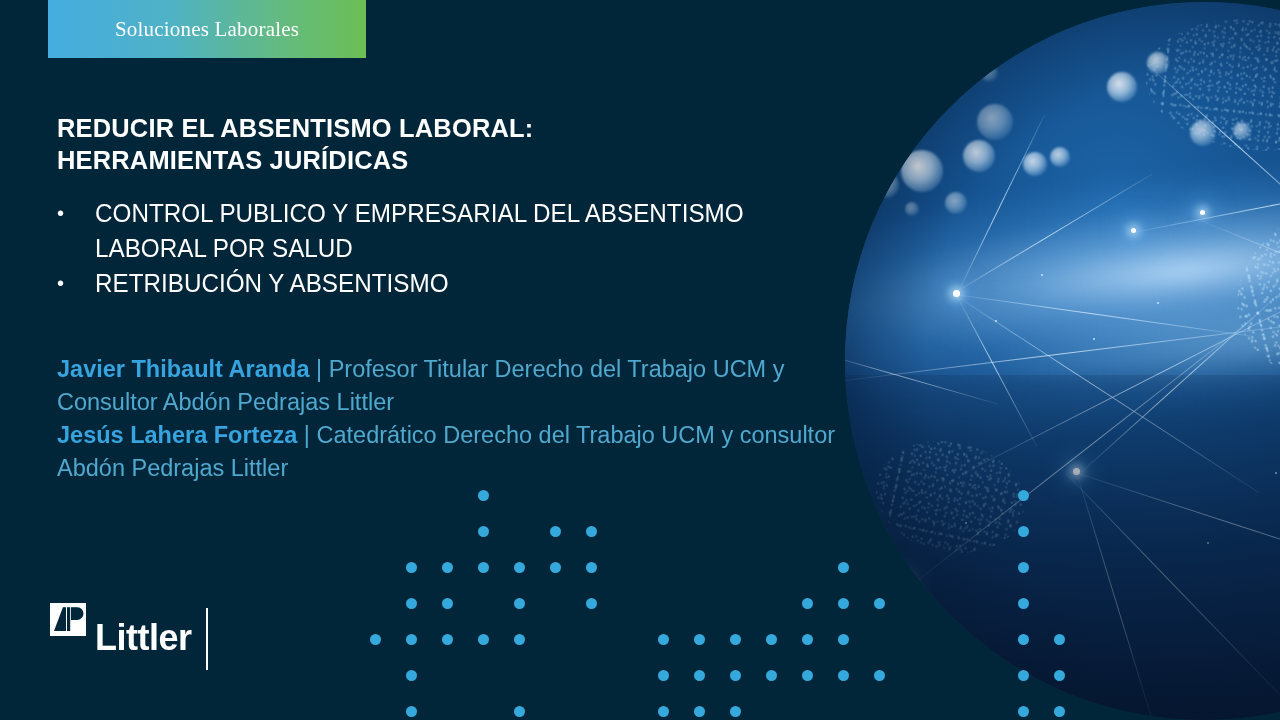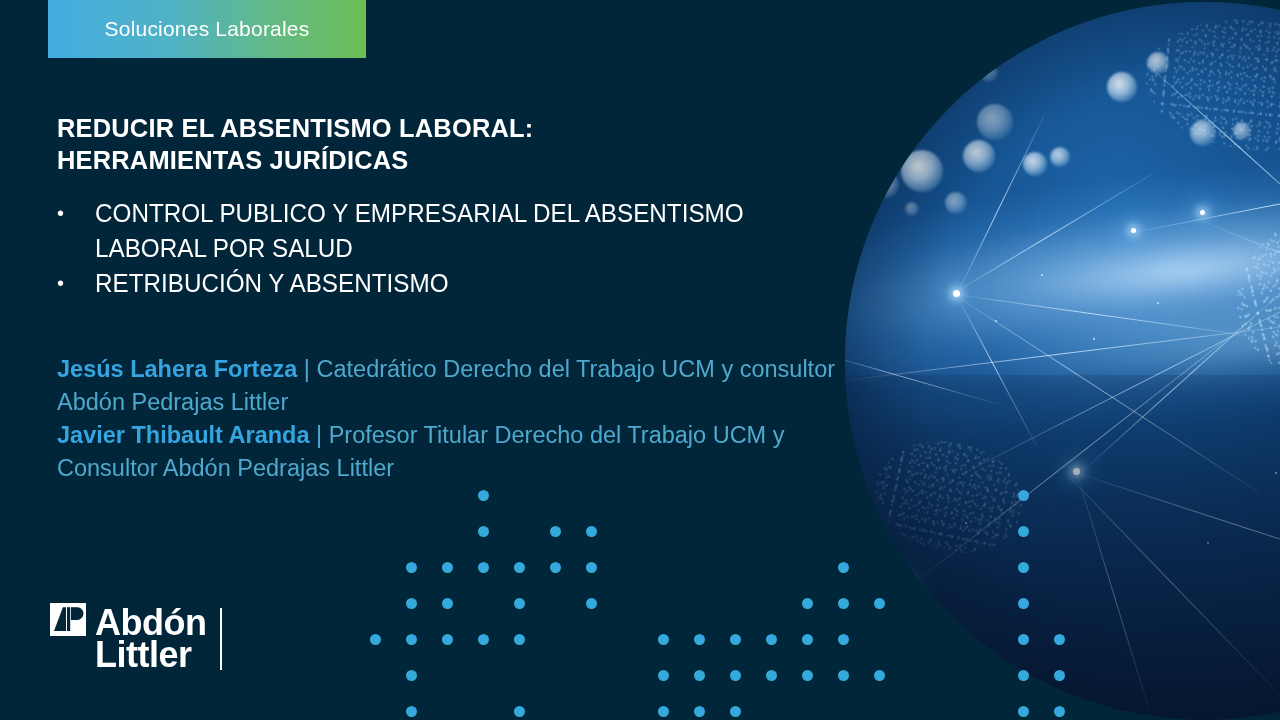--- a/index.html
+++ b/index.html
@@ -109,21 +109,21 @@
   }
   .banner-label {
     position: absolute;
     left: 0; right: 0;
     top: 50%;
     transform: translateY(-50%);
     text-align: center;
     color: #ffffff;
     font-size: 21px;
     letter-spacing: 0.2px;
-    font-family: Liberation Sans, sans-serif;
+    font-family: Liberation Serif, serif;
   }
 
   
   .title {
     position: absolute;
     left: 57px;
     top: 112px;
     width: 720px;
     color: #ffffff;
     font-size: 26.5px;
@@ -346,22 +346,22 @@
       <span class="bullet-dot">•</span>
       <span class="bullet-text">CONTROL PUBLICO Y EMPRESARIAL DEL ABSENTISMO LABORAL POR SALUD</span>
     </div>
     <div class="bullet-row">
       <span class="bullet-dot">•</span>
       <span class="bullet-text">RETRIBUCIÓN Y ABSENTISMO</span>
     </div>
   </div>
 
   <div class="speakers">
+    <span class="speaker-block"><span class="speaker-name">Javier Thibault Aranda</span><span class="speaker-sep"> | </span><span class="speaker-role">Profesor Titular Derecho del Trabajo UCM y Consultor Abdón Pedrajas Littler</span></span>
     <span class="speaker-block"><span class="speaker-name">Jesús Lahera Forteza</span><span class="speaker-sep"> | </span><span class="speaker-role">Catedrático Derecho del Trabajo UCM y consultor Abdón Pedrajas Littler</span></span>
-    <span class="speaker-block"><span class="speaker-name">Javier Thibault Aranda</span><span class="speaker-sep"> | </span><span class="speaker-role">Profesor Titular Derecho del Trabajo UCM y Consultor Abdón Pedrajas Littler</span></span>
   </div>
 
 
   <div class="dotfield" id="dotfield">
       <div class="dot" style="left: 108px; top: 0px; width: 11px; height: 11px; background: rgb(53, 168, 220);"></div>
       <div class="dot" style="left: 648px; top: 0px; width: 11px; height: 11px; background: rgb(53, 168, 220);"></div>
       <div class="dot" style="left: 108px; top: 36px; width: 11px; height: 11px; background: rgb(53, 168, 220);"></div>
       <div class="dot" style="left: 180px; top: 36px; width: 11px; height: 11px; background: rgb(53, 168, 220);"></div>
       <div class="dot" style="left: 216px; top: 36px; width: 11px; height: 11px; background: rgb(53, 168, 220);"></div>
       <div class="dot" style="left: 648px; top: 36px; width: 11px; height: 11px; background: rgb(53, 168, 220);"></div>
@@ -417,19 +417,18 @@
     <div class="logo-mark">
       <svg width="36" height="33" viewBox="0 0 36 33" aria-hidden="true">
         <rect x="0" y="0" width="36" height="33" fill="#ffffff"></rect>
         <path d="M4 28 L13 4 L16 4 L16 28 Z" fill="#022639"></path>
         <rect x="17" y="4" width="3.2" height="24" fill="#022639"></rect>
         <path d="M21 4 L27 4 A6.5 6.5 0 0 1 27 17 L21 17 Z" fill="#022639"></path>
         <rect x="3" y="3" width="30" height="1.2" fill="#ffffff"></rect>
       </svg>
     </div>
     <div class="logo-words">
-      <span class="logo-abdon">Abdón</span>
       <span class="logo-pedrajas">Littler</span>
     </div>
     <div class="logo-divider"></div>
   </div>
 
 </div>
 
 </body></html>

